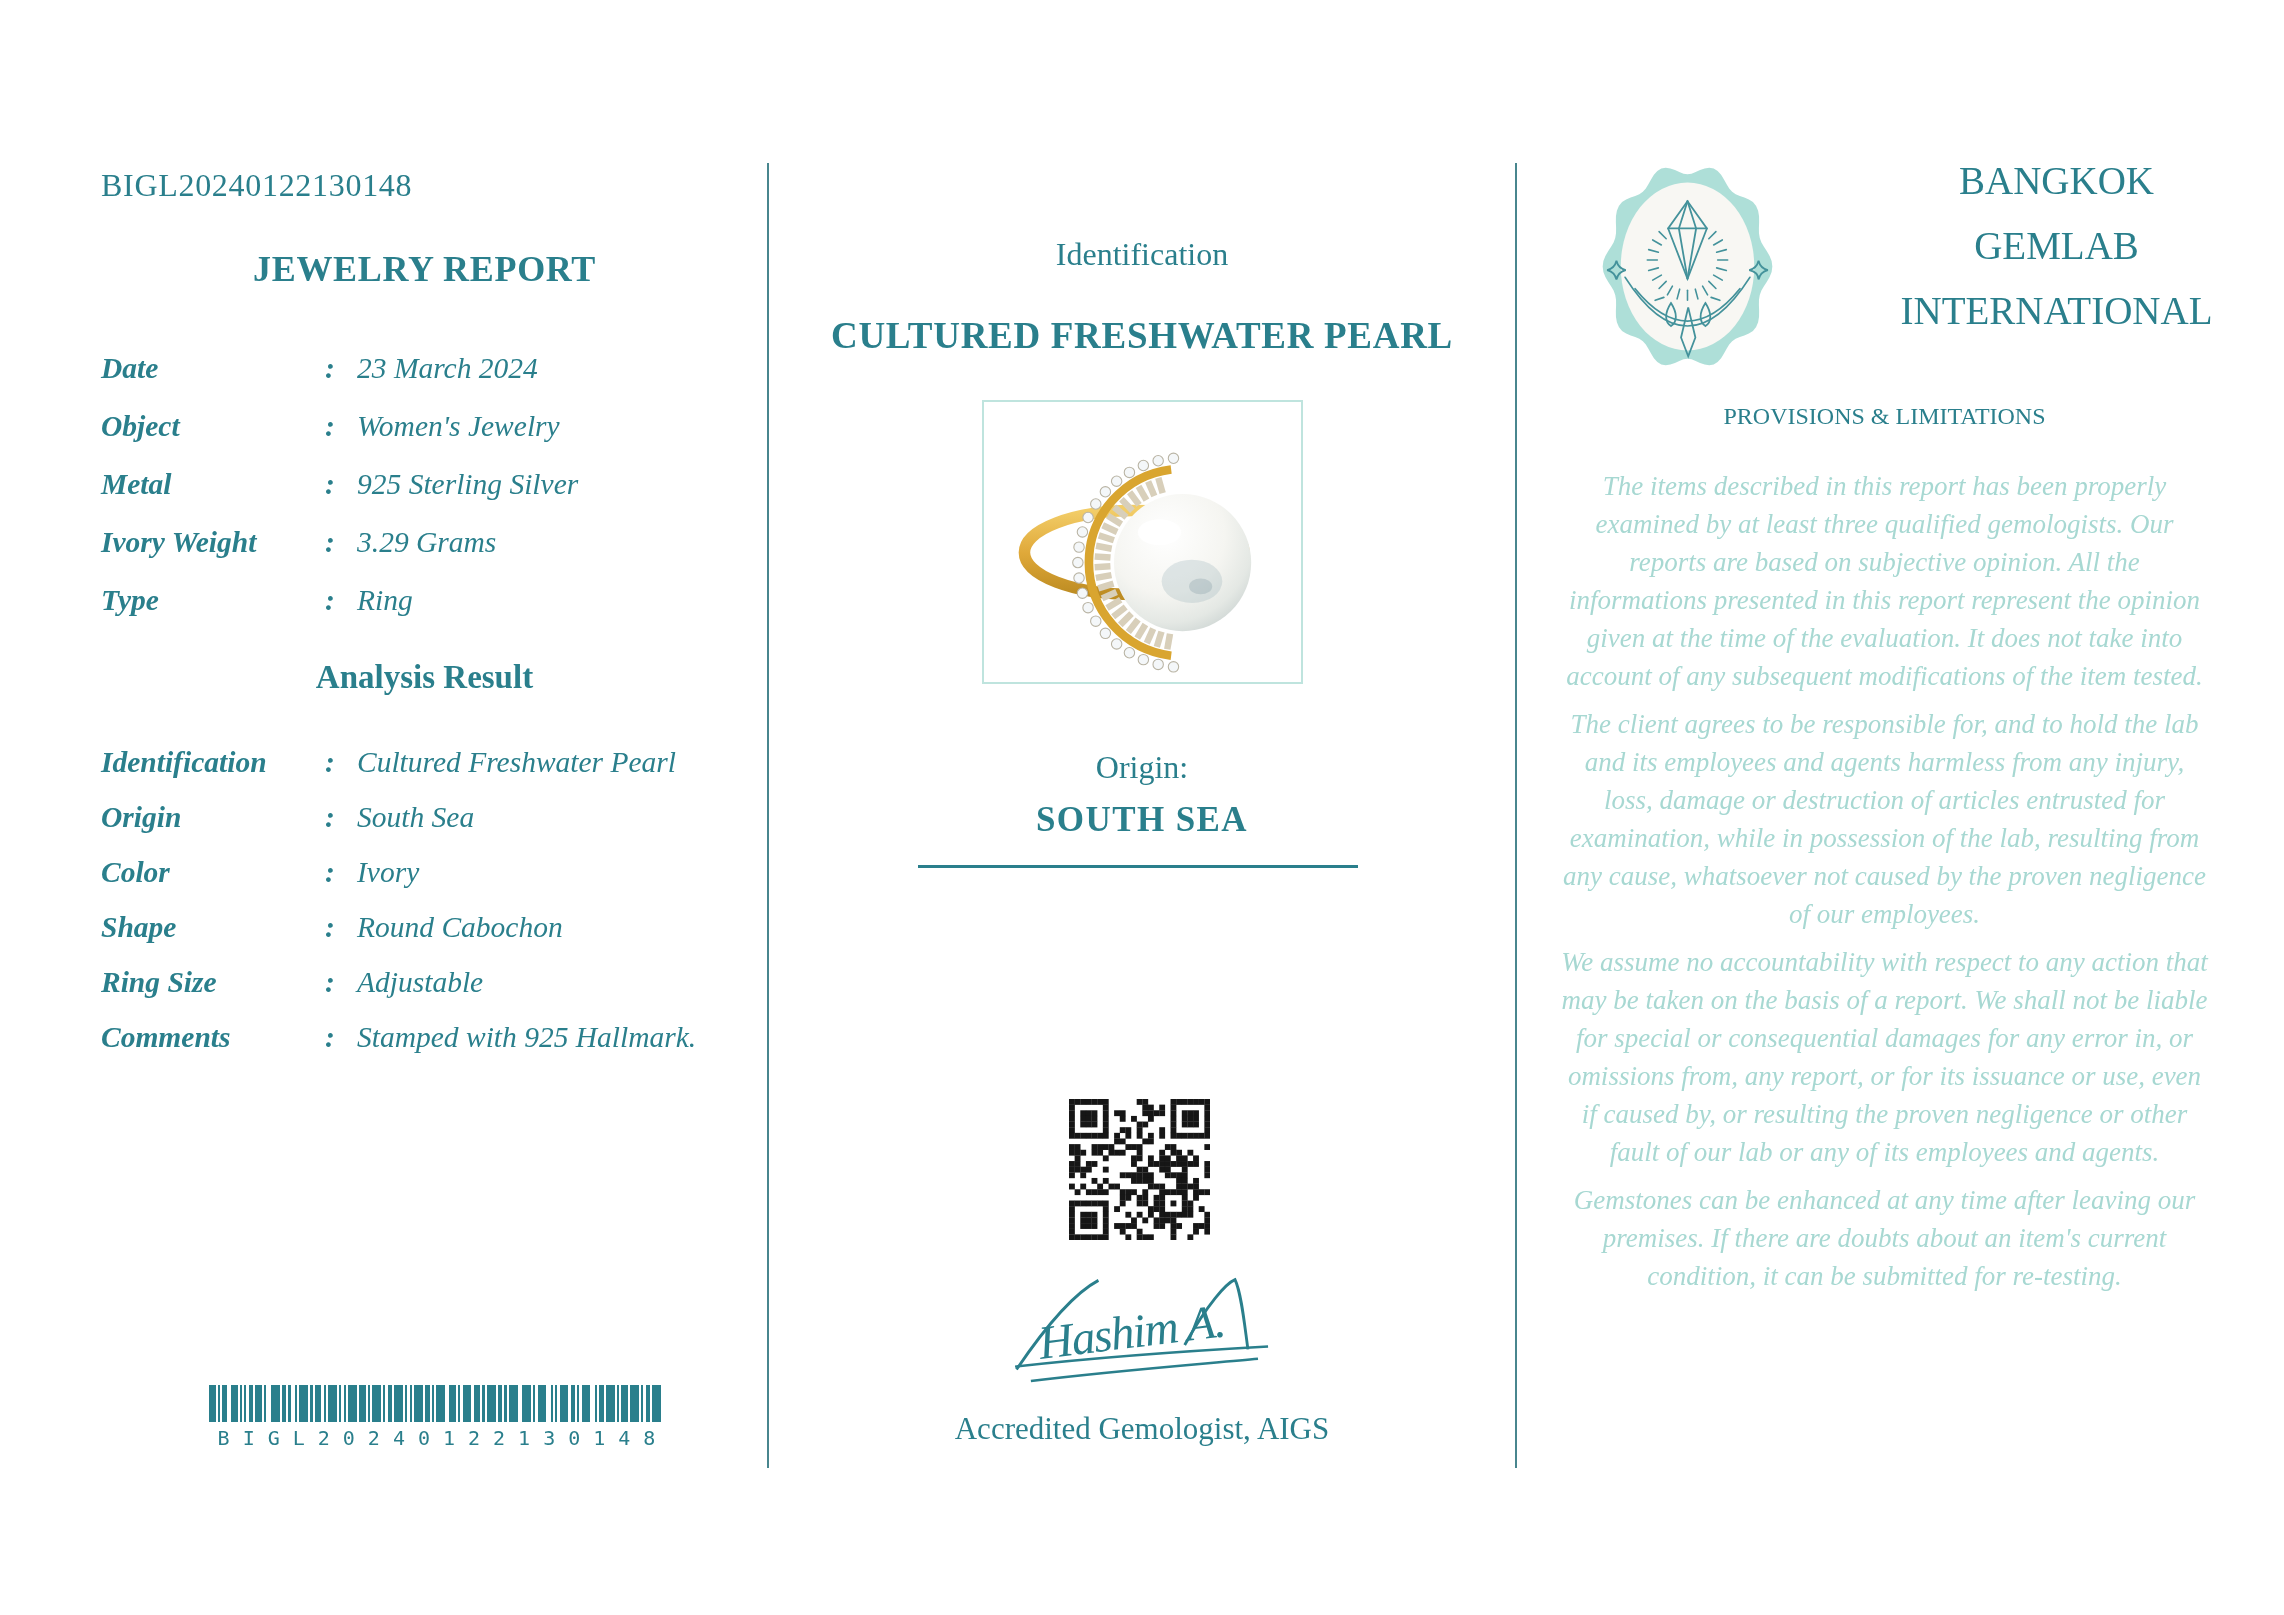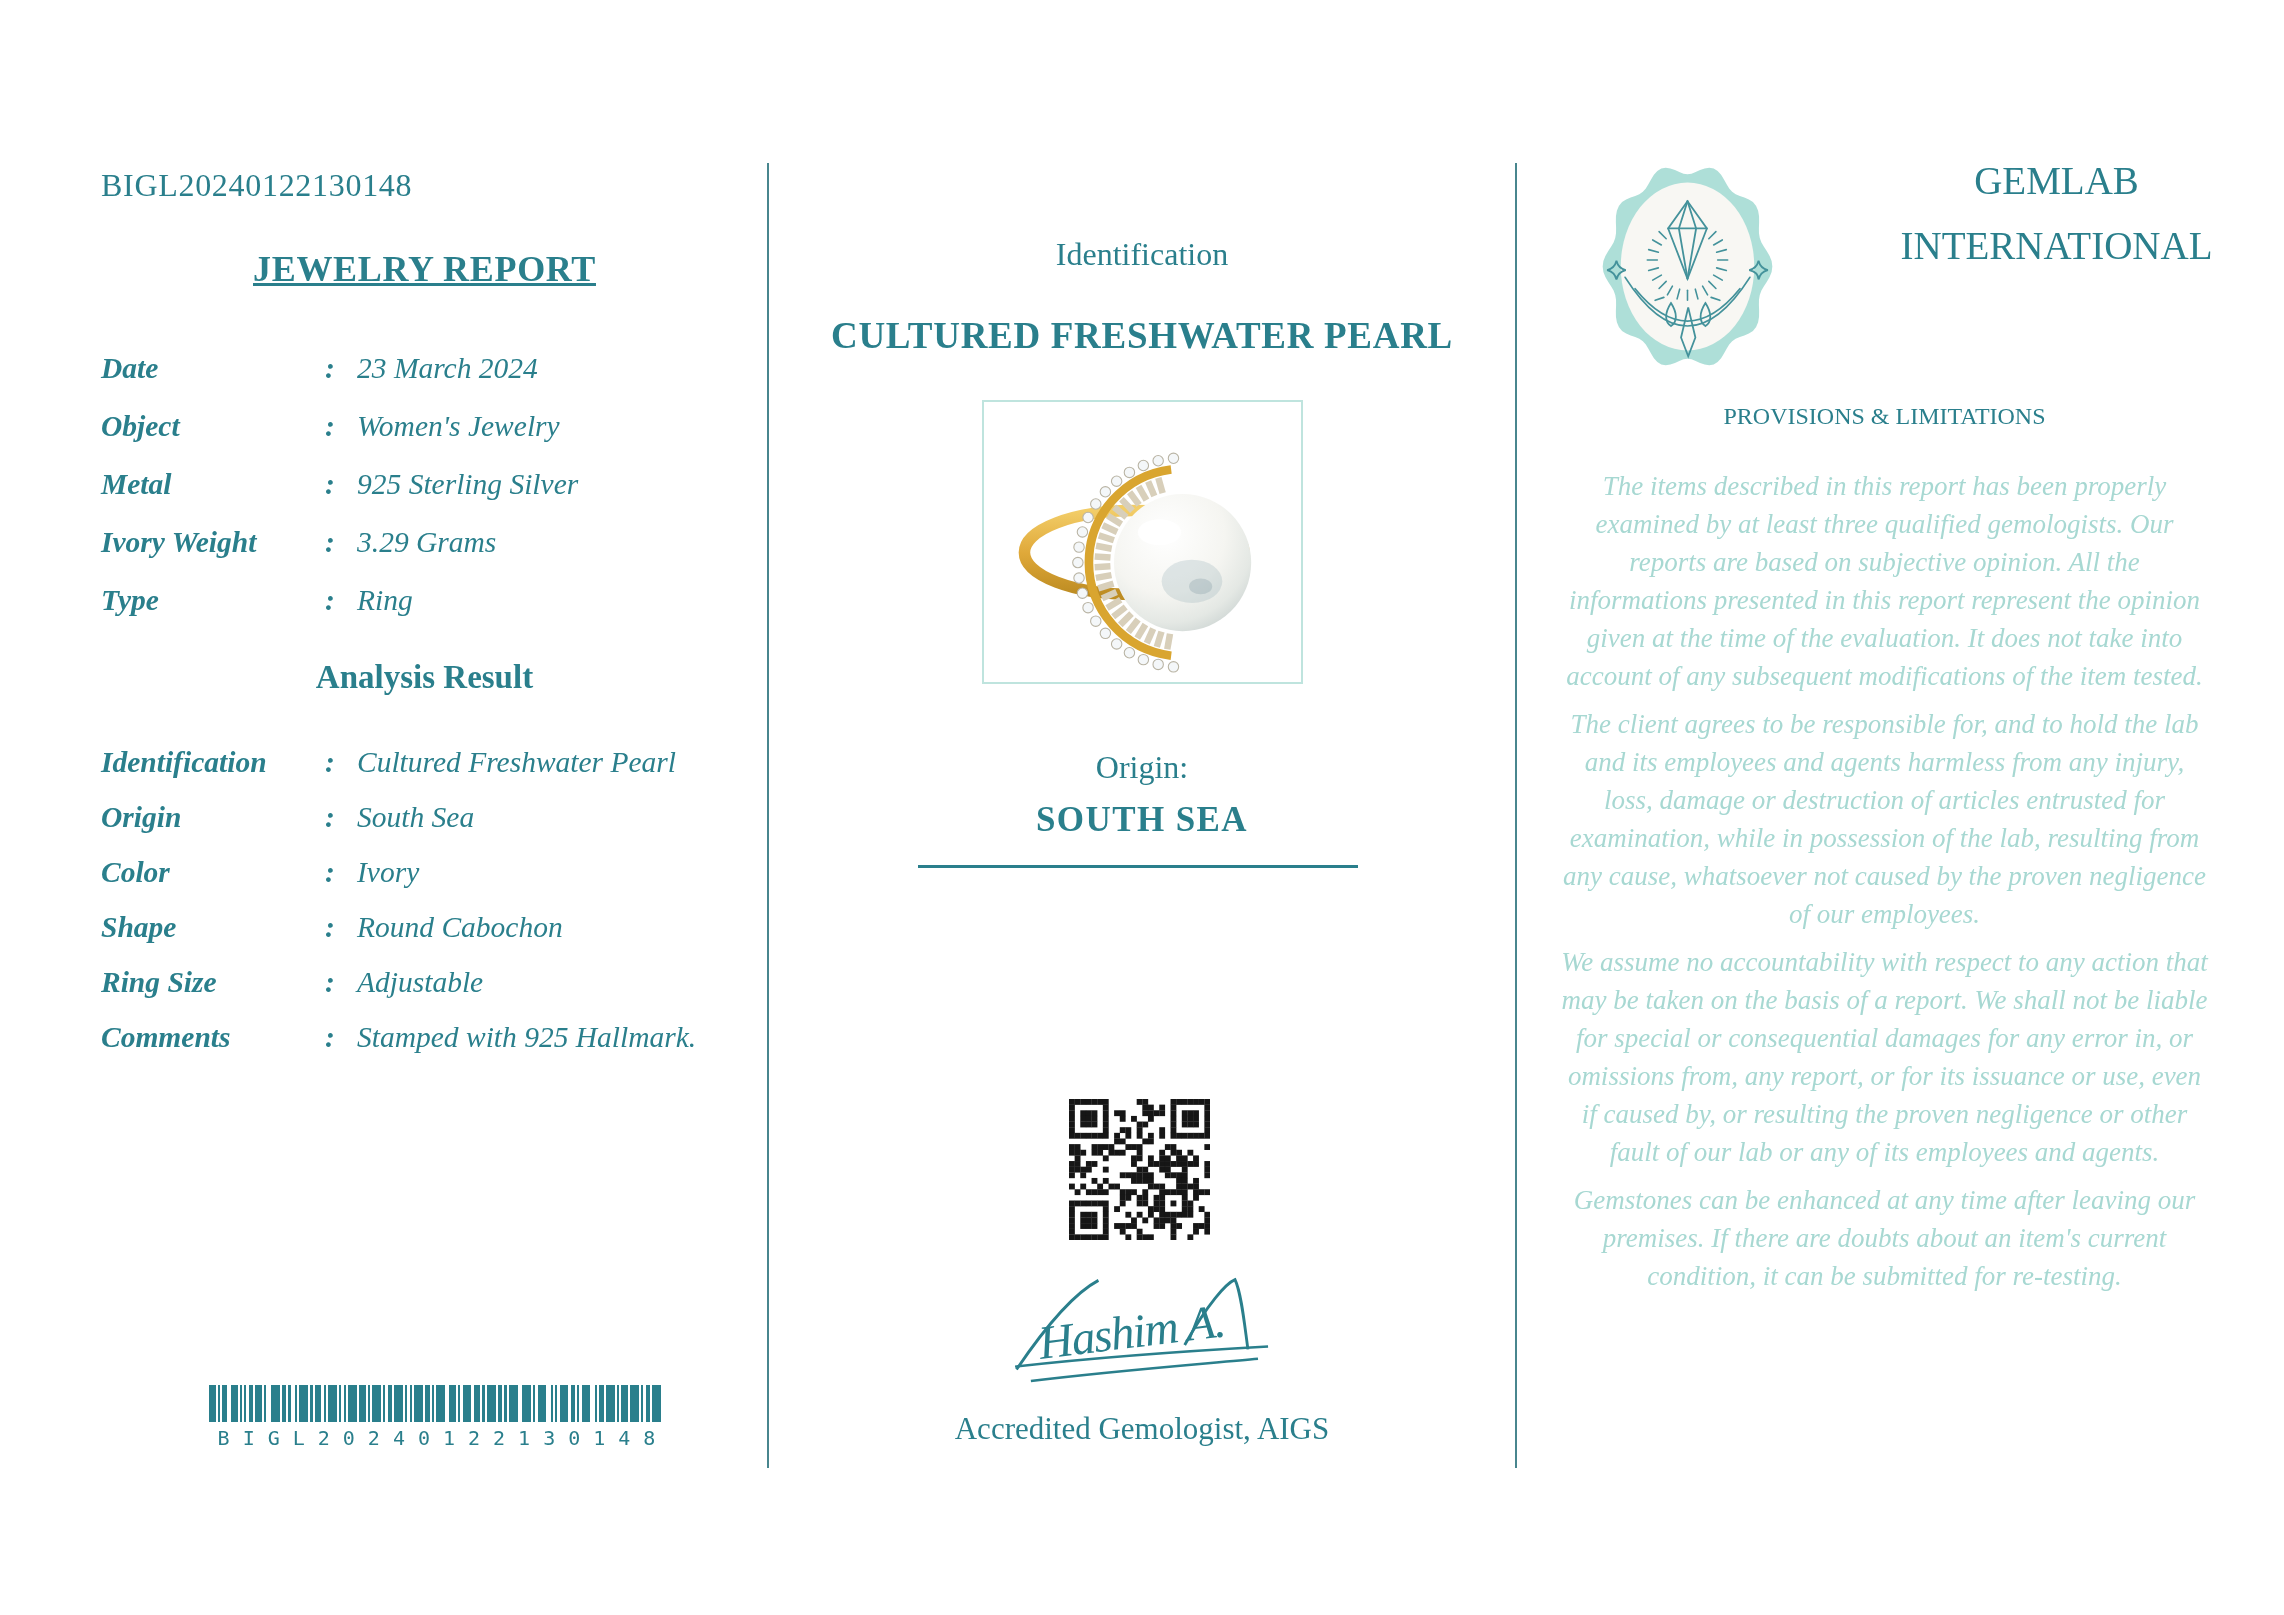--- a/index.html
+++ b/index.html
@@ -10,21 +10,21 @@
   html,body{background:#ffffff;}
   body{width:2284px;height:1616px;font-family:"Liberation Serif",serif;color:var(--accent);}
   .page{position:relative;width:2284px;height:1616px;background:#fff;overflow:hidden;}
   .abs{position:absolute;}
 
   .divider{position:absolute;top:163px;height:1305px;width:2.2px;background:var(--divider);}
   #divider-1{left:767px;} #divider-2{left:1515px;}
 
   
   #report-number{left:101px;top:167px;font-size:32px;letter-spacing:0.7px;}
-  #jr-title{left:101px;top:248px;width:647px;font-size:36px;font-weight:bold;letter-spacing:0.7px;text-align:center;text-decoration:underline;}
+  #jr-title{left:101px;top:248px;width:647px;font-size:36px;font-weight:bold;letter-spacing:0.7px;text-align:center;}
   .kv-block{left:101px;width:676px;font-style:italic;}
   #details{top:339px;} #details .row{height:58px;}
   #analysis{top:735px;} #analysis .row{height:55px;}
   .row{display:flex;align-items:center;font-size:29.5px;}
   .row .k{width:224px;font-weight:bold;}
   .row .c{width:32px;font-weight:bold;}
   .row .v{flex:1;}
   #analysis-title{left:101px;top:659px;width:647px;font-size:33px;font-weight:bold;text-align:center;}
   #barcode{left:209px;top:1385px;width:453px;}
   #bars{display:flex;height:37px;width:100%;}
@@ -687,20 +687,21 @@
       <path d="M222,139 Q224.5,149.5 235,152 Q224.5,154.5 222,165 Q221.5,154.5 209,152 Q219.5,149.5 222,139 Z"></path>
       <path d="M100,198 C91,212 91,224 100,230 C109,224 109,212 100,198 Z"></path>
       <path d="M124,204 L114,246 L124,272 L134,246 Z"></path>
       <path d="M148,198 C139,212 139,224 148,230 C157,224 157,212 148,198 Z"></path>
       <path d="M78,194 L90,190"></path>
       <path d="M156,190 L168,194"></path>
     </g>
   </svg>
 
   <div class="abs" id="lab-title">
+    <div>BANGKOK</div>
     <div>GEMLAB</div>
     <div>INTERNATIONAL</div>
   </div>
 
   <div class="abs" id="prov-title">PROVISIONS &amp; LIMITATIONS</div>
 
   <div class="abs" id="provisions">
     <p>The items described in this report has been properly examined by at least three qualified gemologists. Our reports are based on subjective opinion. All the informations presented in this report represent the opinion given at the time of the evaluation. It does not take into account of any subsequent modifications of the item tested.</p>
     <p>The client agrees to be responsible for, and to hold the lab and its employees and agents harmless from any injury, loss, damage or destruction of articles entrusted for examination, while in possession of the lab, resulting from any cause, whatsoever not caused by the proven negligence of our employees.</p>
     <p>We assume no accountability with respect to any action that may be taken on the basis of a report. We shall not be liable for special or consequential damages for any error in, or omissions from, any report, or for its issuance or use, even if caused by, or resulting the proven negligence or other fault of our lab or any of its employees and agents.</p>

